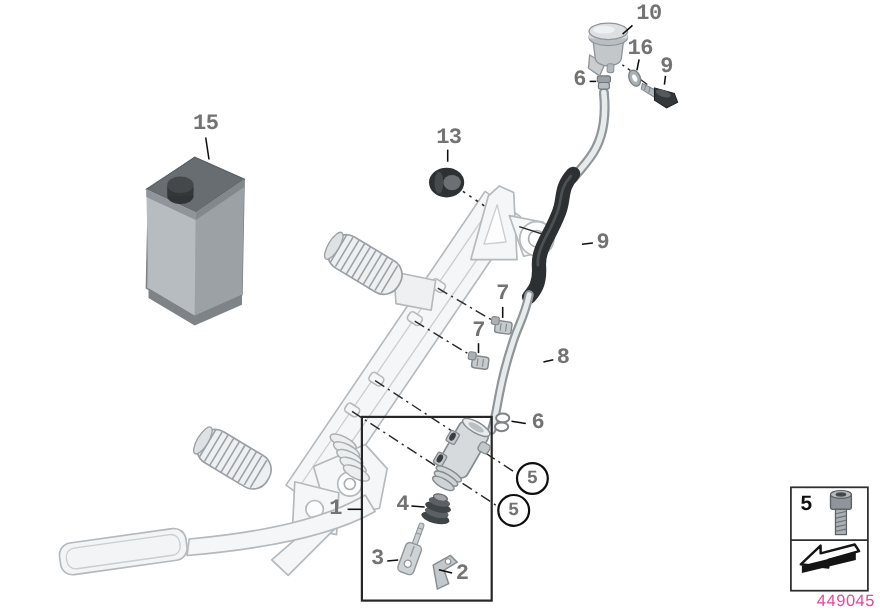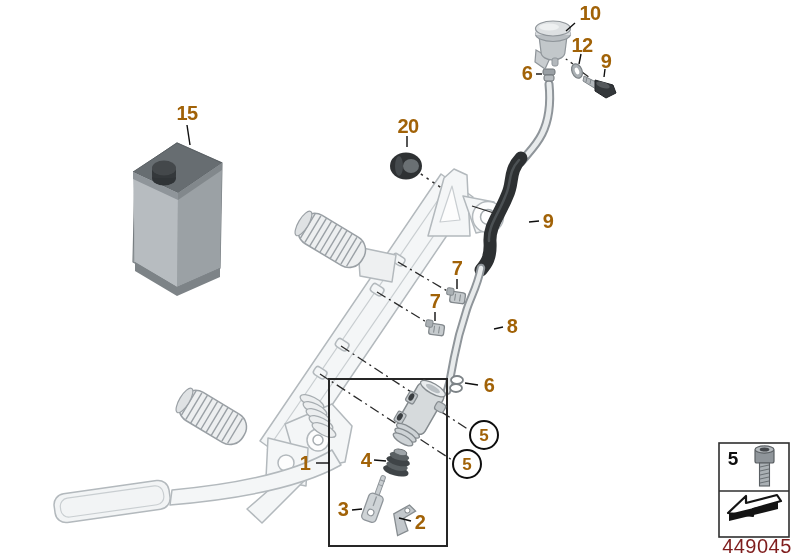--- a/index.html
+++ b/index.html
@@ -1,28 +1,28 @@
 <!DOCTYPE html>
 <html><head>
 <meta charset="utf-8">
 <style>
   html,body{margin:0;padding:0;background:#fff;}
   #stage{position:relative;width:800px;height:560px;background:#fff;overflow:hidden;
          font-family:"Liberation Sans",sans-serif;}
   #art{position:absolute;left:0;top:0;}
   .callout{position:absolute;transform:translate(-50%,-50%);
-           font-weight:bold;font-size:20px;line-height:1;color:#a16207;
-           letter-spacing:-0.5px;white-space:nowrap;cursor:default;}
+           font-weight:bold;font-size:20px;line-height:1;color:#737373;
+           letter-spacing:-0.5px;white-space:nowrap;cursor:default;font-family:Liberation Mono, monospace;}
   .callout.circled{width:26px;height:26px;border:2.6px solid #0e0e0e;border-radius:50%;
            background:#fff;display:flex;align-items:center;justify-content:center;
            font-size:17px;letter-spacing:0;}
   .legend-num{position:absolute;transform:translate(-50%,-50%);
            font-weight:bold;font-size:19px;color:#0e0e0e;}
   .part-number{position:absolute;transform:translate(-50%,-50%);
-           font-size:20px;color:#7f1d1d;letter-spacing:0.5px;}
+           font-size:15px;color:#ec4899;letter-spacing:0.5px;margin-left:12px;}
 </style>
 </head>
 <body>
 
 <div id="stage">
 
 <svg id="art" width="800" height="560" viewBox="0 0 800 560">
 
   <g>
     <polygon points="133,262 135,172 177,143 222,163 220,268 177,287" fill="#a9afb3" stroke="#787e82" stroke-width="1.2"></polygon>
@@ -271,25 +271,25 @@
     </g>
 
     <g>
       <path d="M728,513 L746,496 L746,503 L777,495 L781,501 L753,509 L753,516 Z" fill="#fff" stroke="#141414" stroke-width="2.2" stroke-linejoin="round"></path>
       <polygon points="729,514 778,502 778,509 729,521" fill="#141414"></polygon>
     </g>
   </g>
 </svg>
 
   <div class="callout" style="left:590px;top:13px">10</div>
-  <div class="callout" style="left:582px;top:45px">12</div>
+  <div class="callout" style="left:582px;top:45px">16</div>
   <div class="callout" style="left:606px;top:61px">9</div>
   <div class="callout" style="left:527px;top:73px">6</div>
   <div class="callout" style="left:187px;top:113px">15</div>
-  <div class="callout" style="left:408px;top:126px">20</div>
+  <div class="callout" style="left:408px;top:126px">13</div>
   <div class="callout" style="left:548px;top:221px">9</div>
   <div class="callout" style="left:457px;top:268px">7</div>
   <div class="callout" style="left:435px;top:301px">7</div>
   <div class="callout" style="left:512px;top:326px">8</div>
   <div class="callout" style="left:489px;top:385px">6</div>
   <div class="callout circled" style="left:484px;top:435px">5</div>
   <div class="callout circled" style="left:467px;top:464px">5</div>
   <div class="callout" style="left:305px;top:463px">1</div>
   <div class="callout" style="left:366px;top:460px">4</div>
   <div class="callout" style="left:343px;top:509px">3</div>

